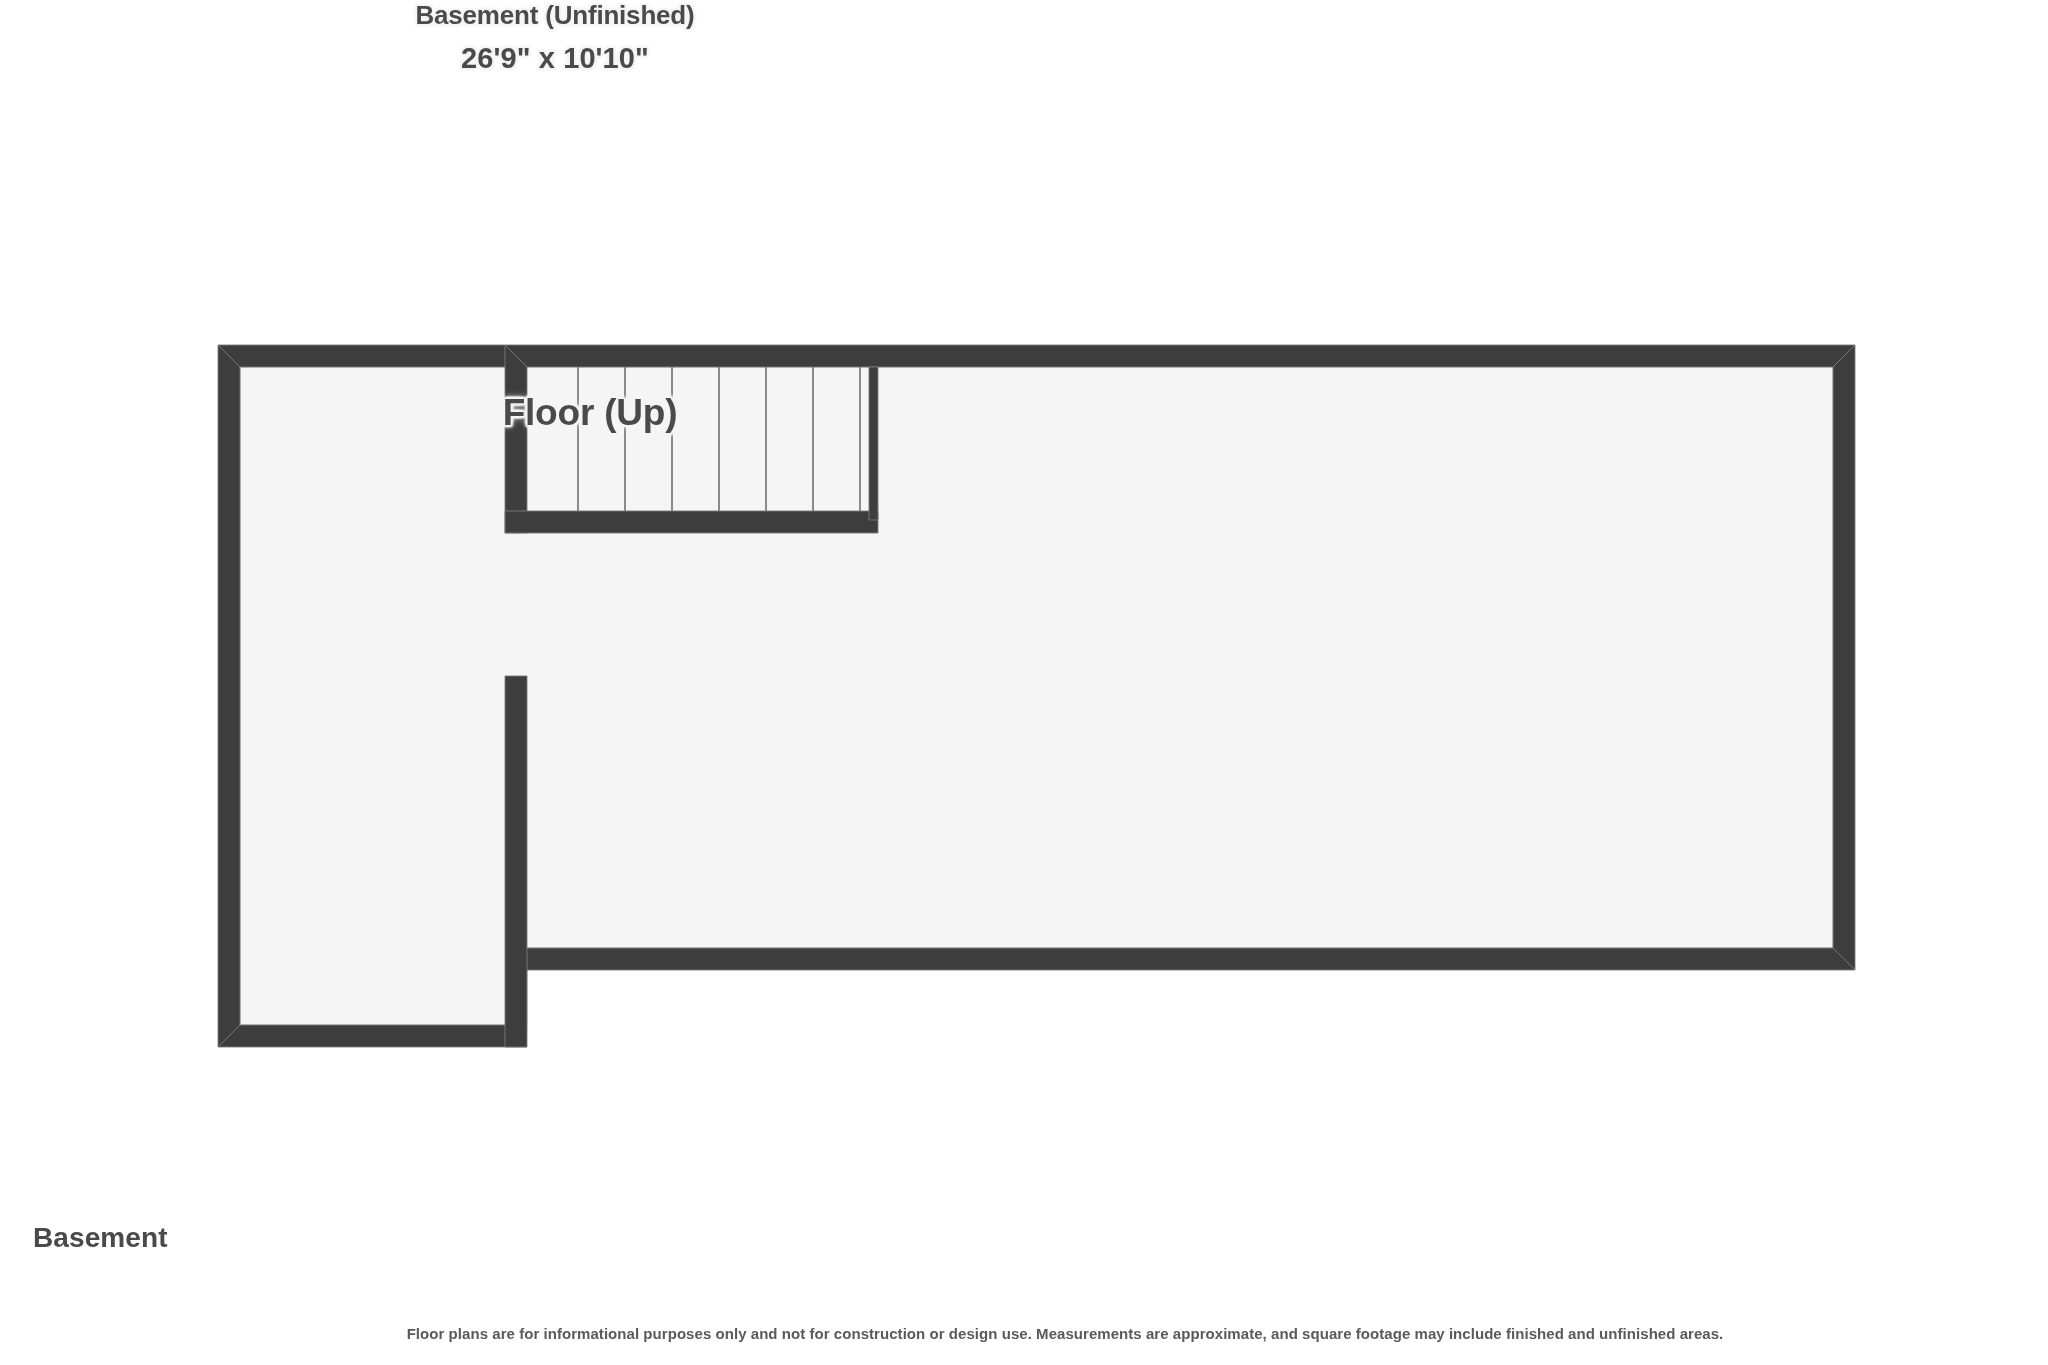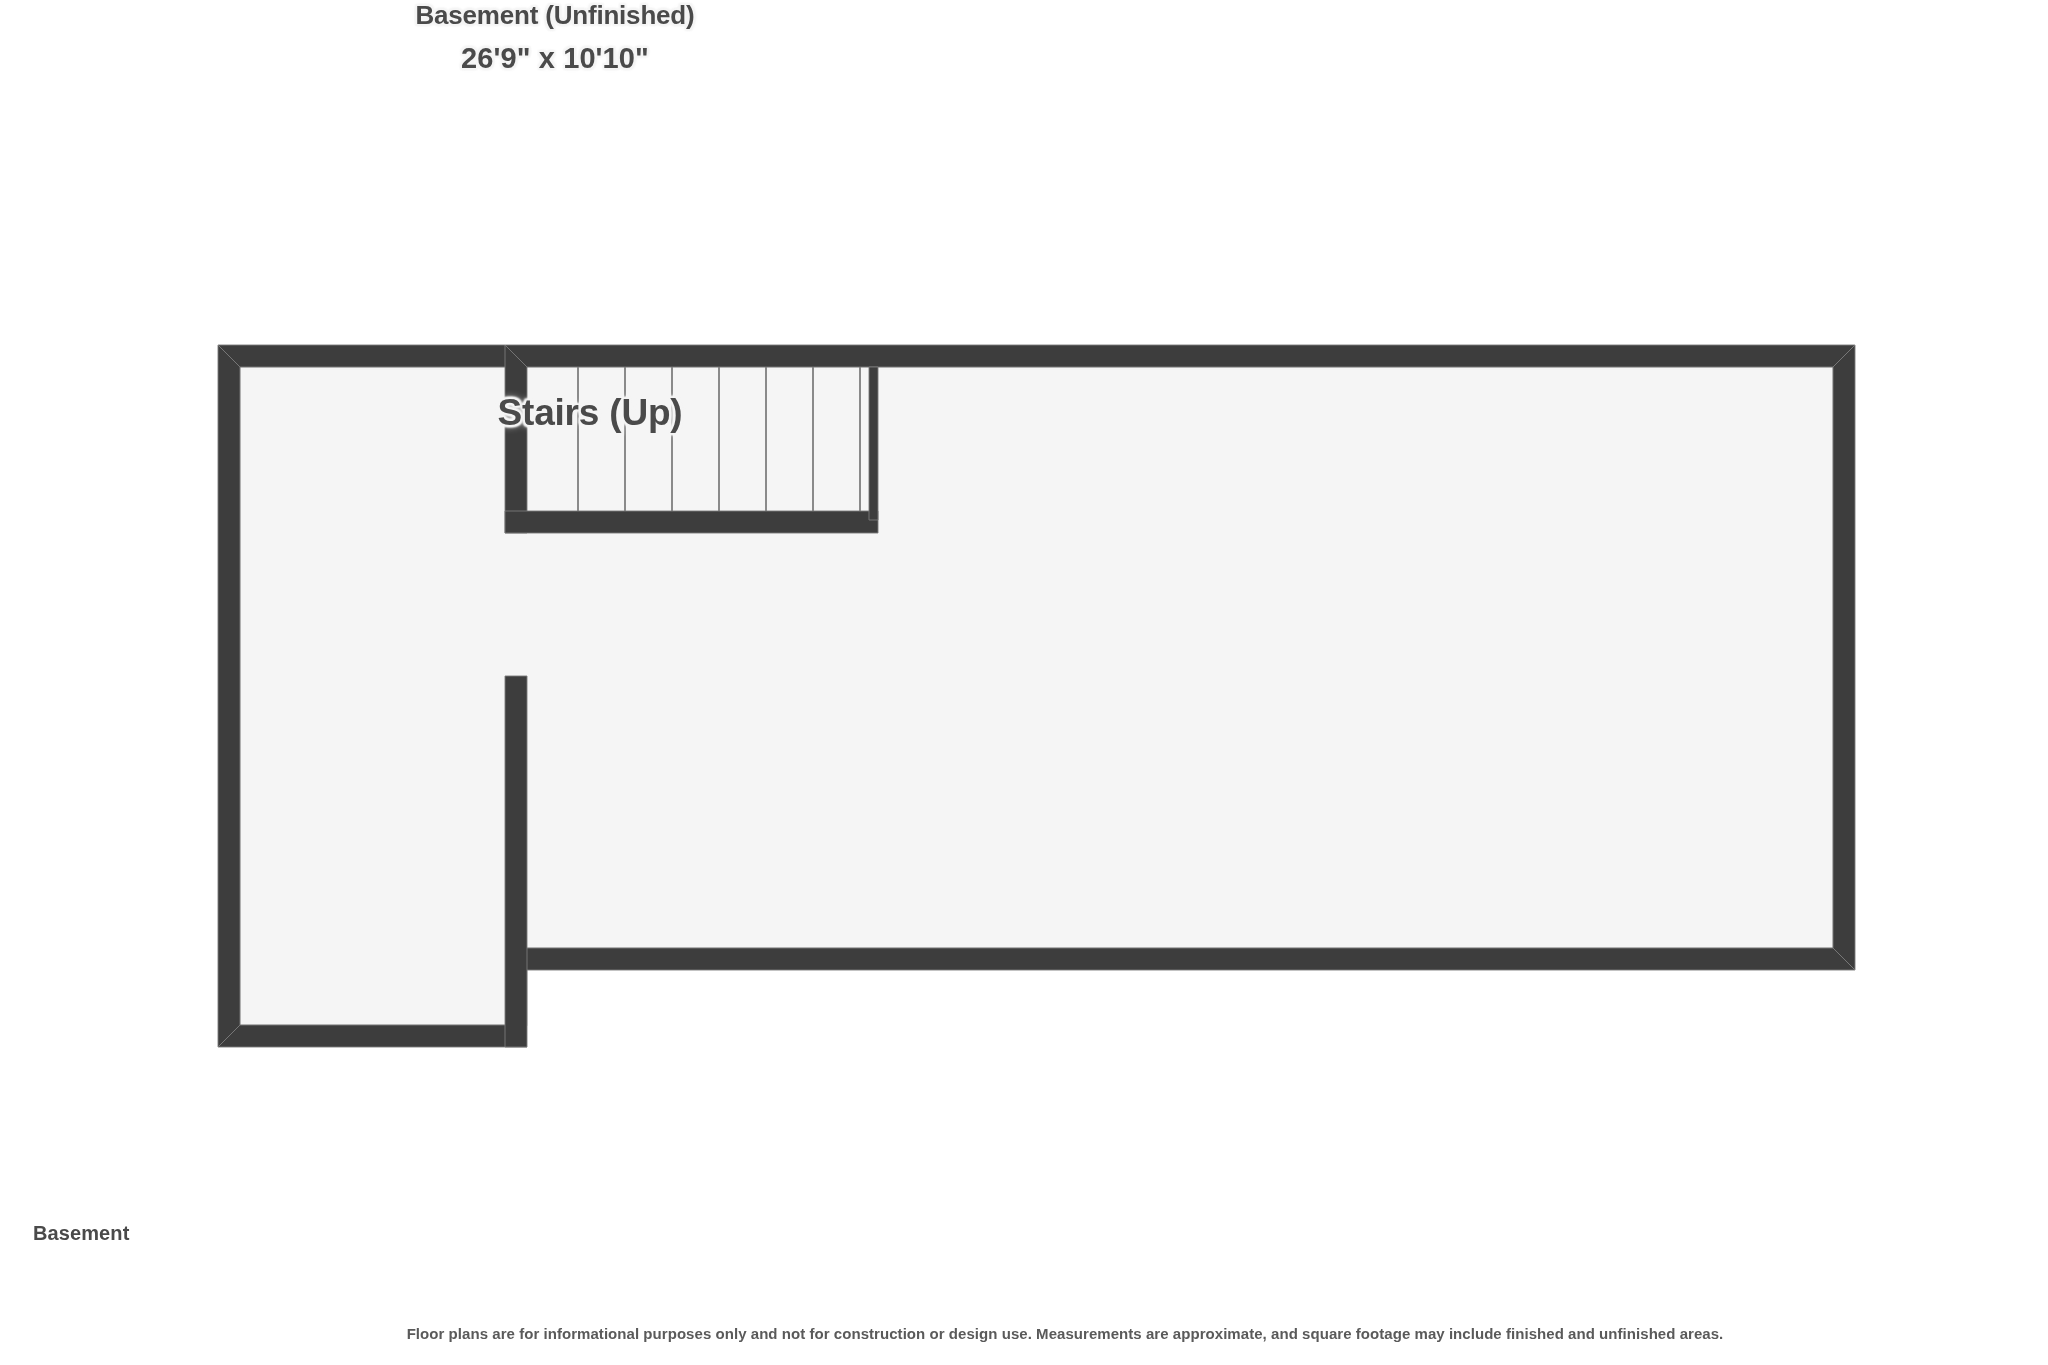--- a/index.html
+++ b/index.html
@@ -79,21 +79,21 @@
     font-weight: 700;
     margin-top: 11px;
     letter-spacing: 0.1px;
   }
 
   
   #floor-caption {
     position: absolute;
     left: 33px;
     top: 1222px;
-    font-size: 20px;
+    font-size: 28px;
     font-weight: 700;
     color: #4a4a4a;
     letter-spacing: 0.1px;
   }
 
   
   #disclaimer {
     position: absolute;
     left: 0;
     top: 1325px;
@@ -149,21 +149,21 @@
       <path d="M 505 676 L 527 676 L 527 1047 L 505 1047 Z"></path>
 
       <path d="M 505 345 L 527 367 L 527 533 L 505 533 Z"></path>
 
       <path d="M 505 511 L 878 511 L 878 533 L 505 533 Z"></path>
 
       <path d="M 869 367 L 878 367 L 878 520 L 869 520 Z"></path>
     </g>
   </svg>
 
-  <div class="plan-label" id="stairs-label">Stairs (Up)</div>
+  <div class="plan-label" id="stairs-label">Floor (Up)</div>
 
   <div id="room-label-block">
     <span class="plan-label" id="room-name">Basement (Unfinished)</span>
     <span class="plan-label" id="room-dimensions">26'9" x 10'10"</span>
   </div>
 
   <div id="floor-caption">Basement</div>
 
   <div id="disclaimer">Floor plans are for informational purposes only and not for construction or design use. Measurements are approximate, and square footage may include finished and unfinished areas.</div>
 

